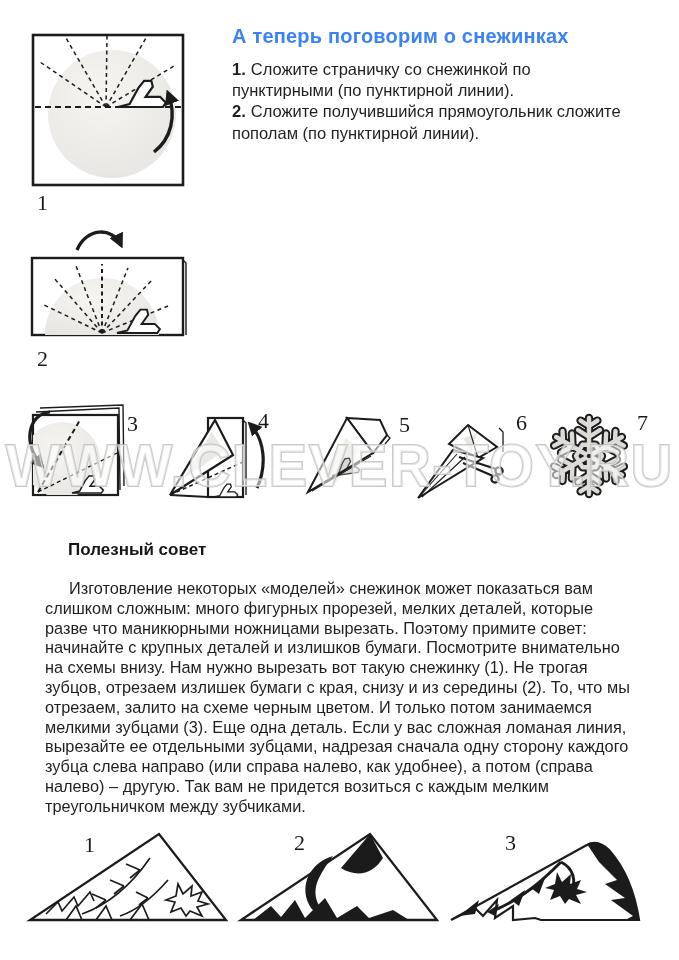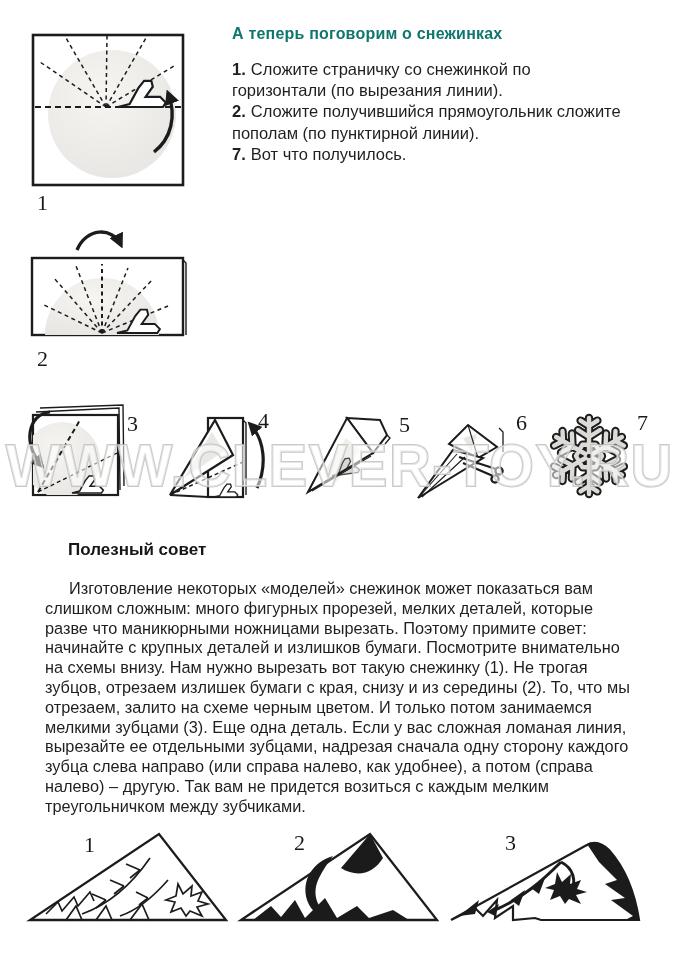--- a/index.html
+++ b/index.html
@@ -7,21 +7,21 @@
     position:relative;width:679px;height:960px;background:#ffffff;
     font-family:"Liberation Sans",sans-serif;color:#1e1e1e;overflow:hidden;
     margin:0 auto;
   }
   .abs{position:absolute;}
   .fig-label{
     position:absolute;font-family:"Liberation Serif",serif;font-size:22px;color:#1a1a1a;line-height:1;
   }
   .page-title{
     position:absolute;left:232px;top:25px;width:440px;margin:0;
-    font-size:16px;font-weight:bold;color:#0f766e;letter-spacing:.2px;
+    font-size:20px;font-weight:bold;color:#3b82f6;letter-spacing:.2px;
   }
   .instructions{
     position:absolute;left:232px;top:59px;width:440px;
     font-size:16.5px;line-height:21.2px;color:#1f1f1f;
   }
   .ins{margin:0;}
   .ins b{margin-right:5px;}
   .ins-text{white-space:pre;}
   .advice-title{
     position:absolute;left:60px;top:532px;margin:8px;
@@ -85,24 +85,23 @@
       <path d="M74,111 L124,58"></path>
         <path d="M74,111 L140,84"></path>
     </g>
     <use href="#boot" transform="translate(89,111) scale(1.3)" fill="#fff" stroke="#1c1c1c" stroke-width="1.5"></use>
   </svg>
   <span class="fig-label" style="left:37px;top:348px">2</span>
 
   <h1 class="page-title">А теперь поговорим о снежинках</h1>
   <div class="instructions">
     <p class="ins"><b>1.</b><span class="ins-text">Сложите страничку со снежинкой по
-горизонтали (по вырезания линии).</span></p>
+пунктирными (по пунктирной линии).</span></p>
     <p class="ins"><b>2.</b><span class="ins-text">Сложите получившийся прямоугольник сложите
 пополам (по пунктирной линии).</span></p>
-    <p class="ins"><b>7.</b><span class="ins-text">Вот что получилось.</span></p>
   </div>
 
   <svg class="abs" style="left:20px;top:402px" width="115" height="100" viewBox="0 0 115 100">
     <defs>
         <clipPath id="c3">
           <rect x="13" y="13" width="85" height="80"></rect>
         </clipPath>
       </defs>
     <g stroke="#1c1c1c" stroke-width="1.4" fill="none">
       <polyline points="16,10 99,6 100,88"></polyline>

